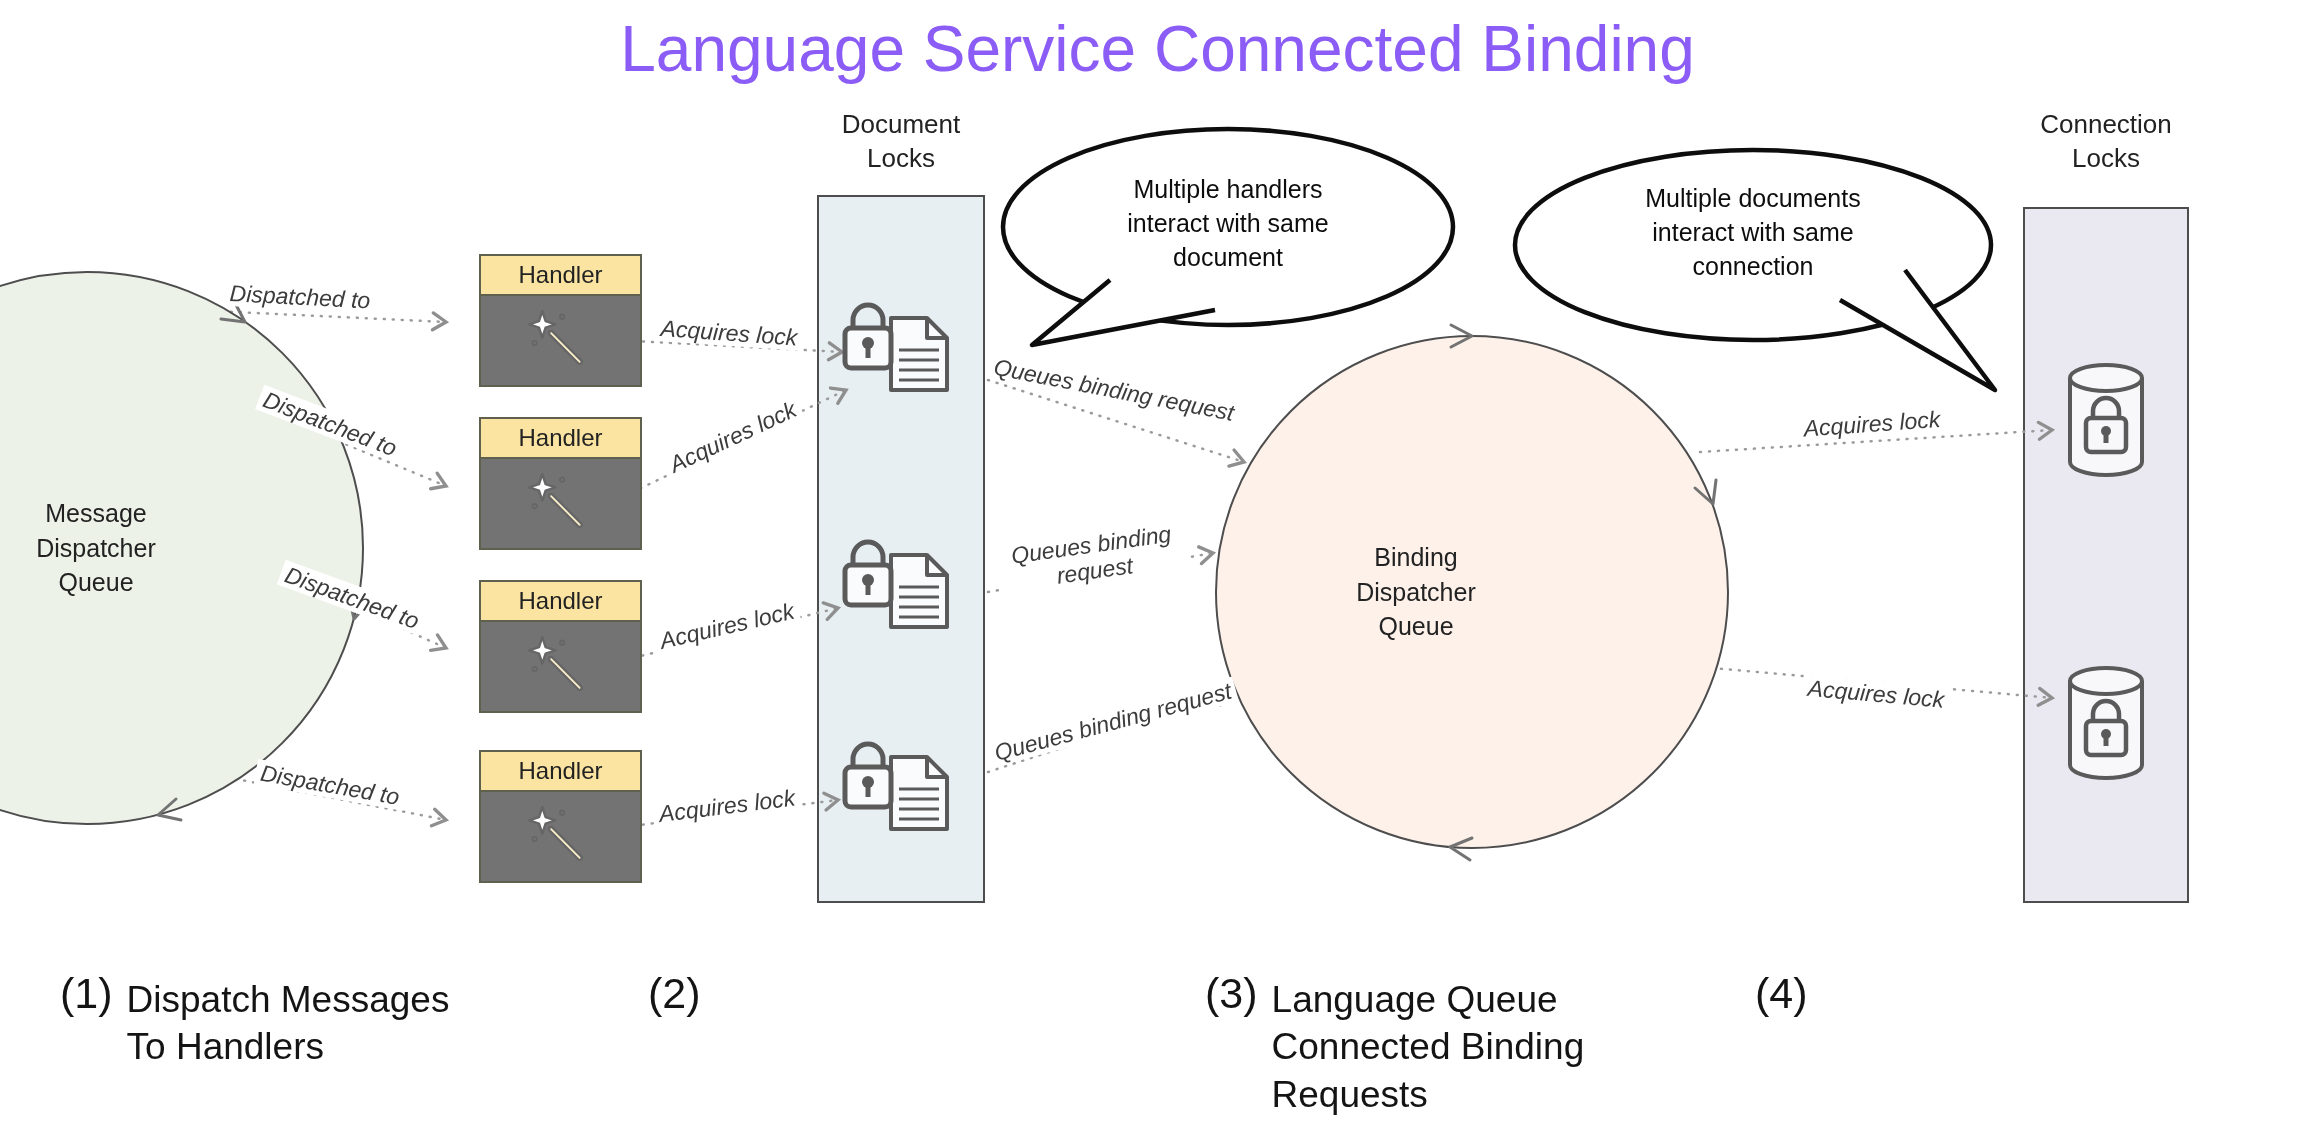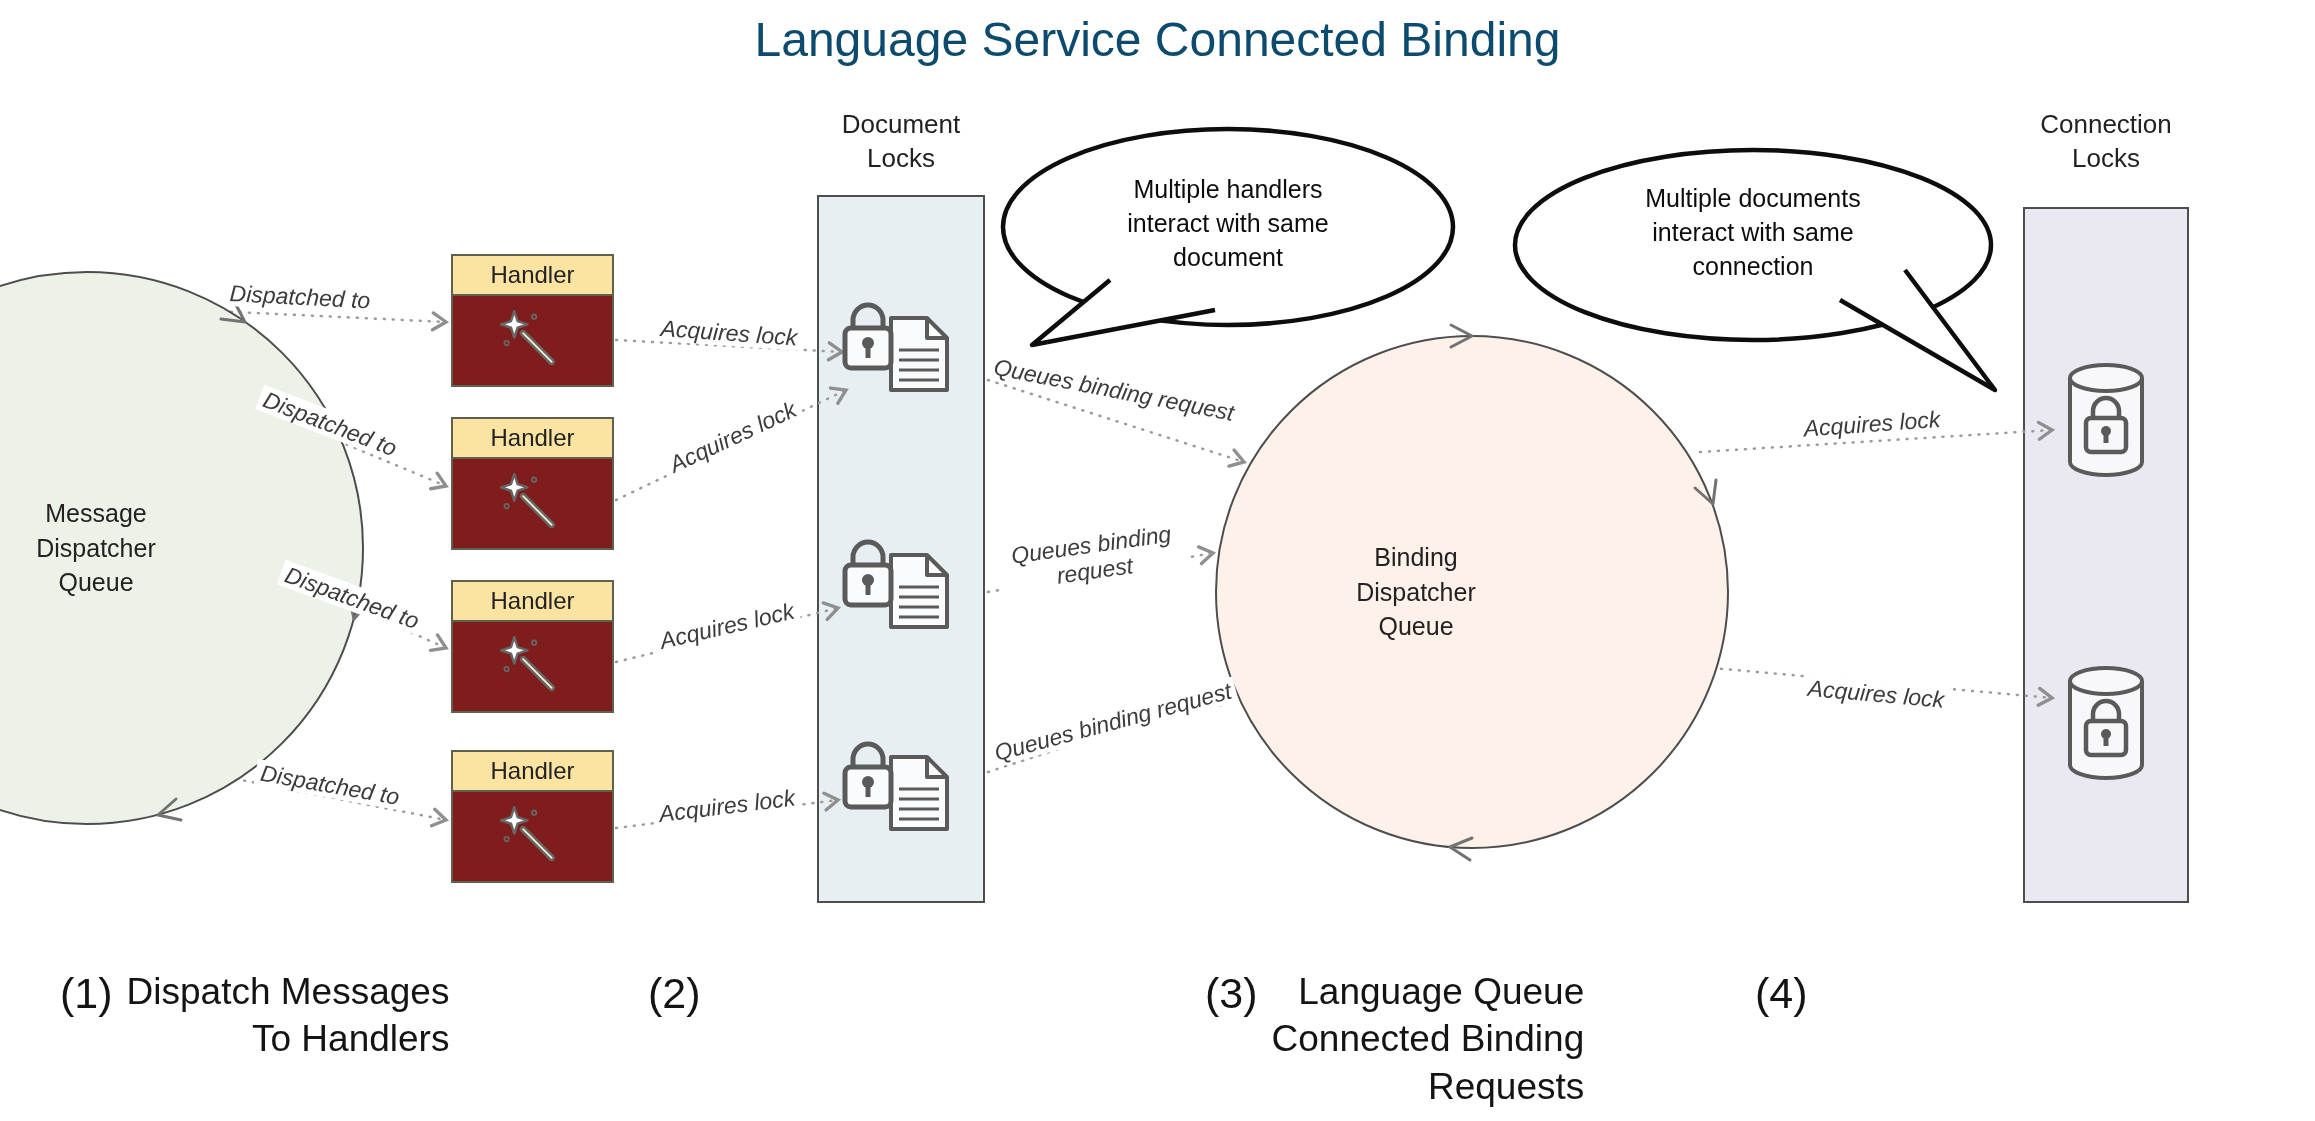--- a/index.html
+++ b/index.html
@@ -1,40 +1,40 @@
 <!DOCTYPE html>
 <html><head>
 <meta charset="utf-8">
 <style>
   html,body{margin:0;padding:0;background:#fff;}
   .canvas{
     position:relative;width:2315px;height:1121px;overflow:hidden;background:#fff;
     font-family:"Liberation Sans",sans-serif;color:#1a1a1a;
   }
   .abs{position:absolute;}
-  .title{font-size:48px;text-align:center;color:#0c4a6e;}
+  .title{font-size:64px;text-align:center;color:#8b5cf6;}
   .node-label{font-size:25px;line-height:1.38;text-align:center;white-space:pre-line;color:#222;}
   .col-label{font-size:26px;line-height:1.3;text-align:center;white-space:pre-line;color:#222;}
   .bubble-text{font-size:25px;line-height:1.36;text-align:center;white-space:pre-line;color:#0d0d0d;}
   .edge-label{
     font-size:23px;font-style:italic;color:#3c3c3c;background:#fff;
     padding:0 5px;white-space:nowrap;line-height:1.15;
   }
   .edge-label.wrap2{white-space:normal;width:186px;text-align:center;padding:0 2px;}
   .handler{
-    box-sizing:border-box;width:163px;height:133px;border:2px solid #60604f;background:#7f1d1d;
+    box-sizing:border-box;width:163px;height:133px;border:2px solid #60604f;background:#737373;margin-left:28px;
   }
   .handler-header{
     box-sizing:border-box;height:40px;background:#fbe4a2;border-bottom:2px solid #60604f;
     font-size:24px;color:#222;text-align:center;line-height:38px;
   }
   .handler-body{height:91px;display:flex;align-items:center;justify-content:center;}
   .caption{display:flex;align-items:flex-start;gap:14px;color:#141414;}
   .caption-num{font-size:43px;line-height:1.1;margin-top:2px;}
-  .caption-text{font-size:37px;line-height:1.28;white-space:pre-line;text-align:right;}
+  .caption-text{font-size:37px;line-height:1.28;white-space:pre-line;text-align:left;margin-top:8px;}
 </style>
 </head>
 <body>
 
 <div class="canvas">
 
   <svg class="abs" style="left:0;top:0" width="2315" height="1121" viewBox="0 0 2315 1121">
     <defs>
       <marker id="chev" viewBox="0 0 12 12" refX="9" refY="6" markerWidth="9" markerHeight="9" orient="auto">
         <path d="M 2 1.5 L 9 6 L 2 10.5" fill="none" stroke="#8f8f8f" stroke-width="1.8" stroke-linecap="round"></path>

